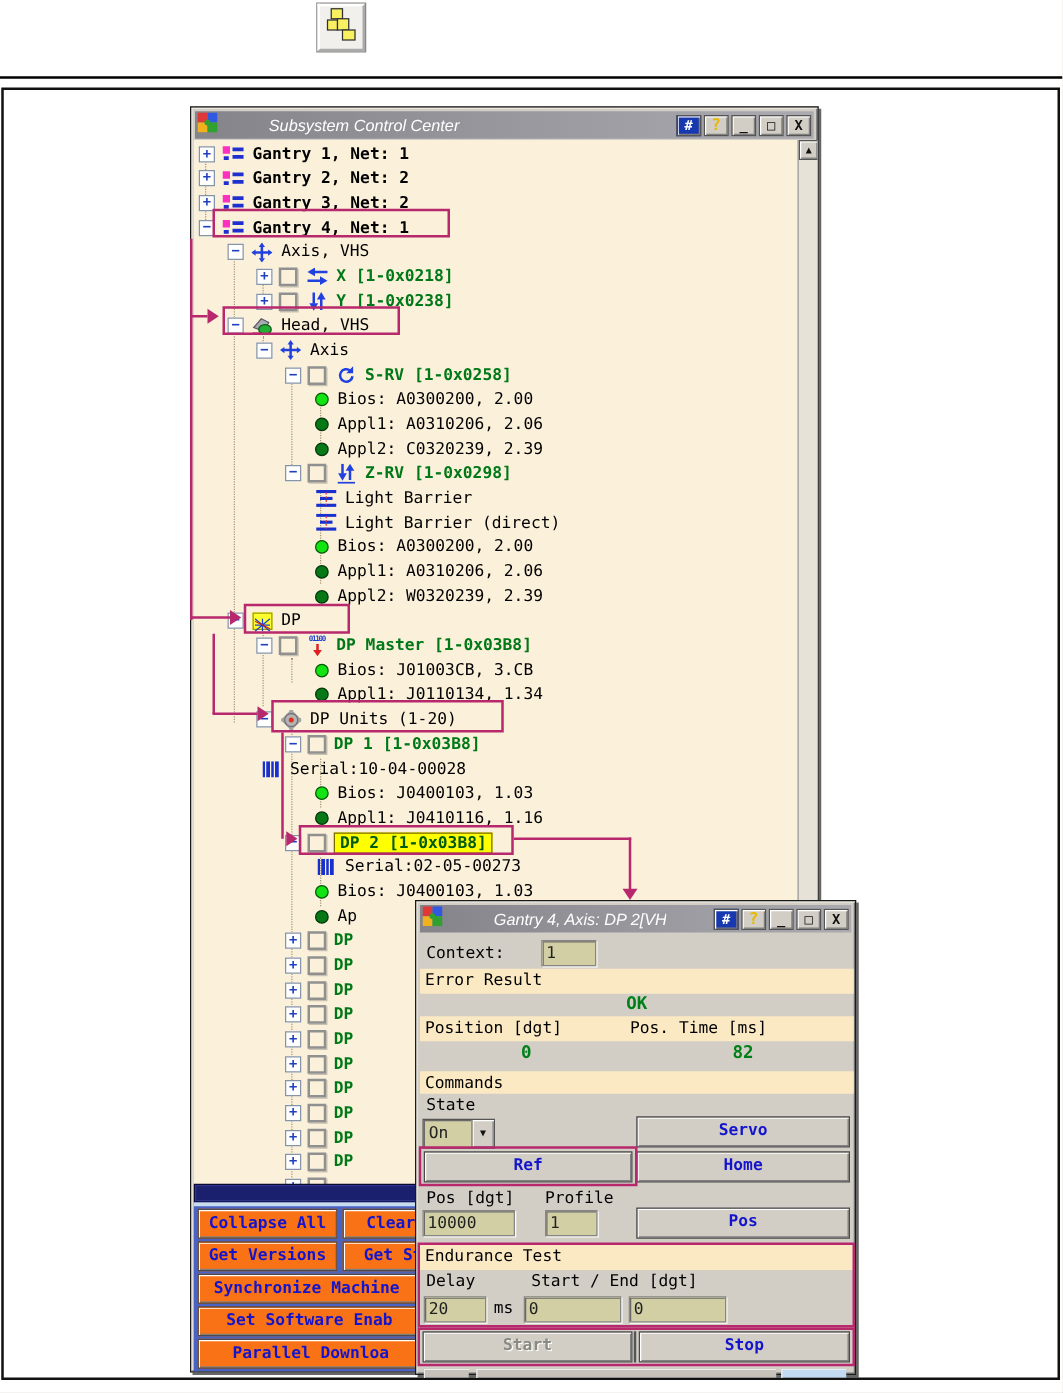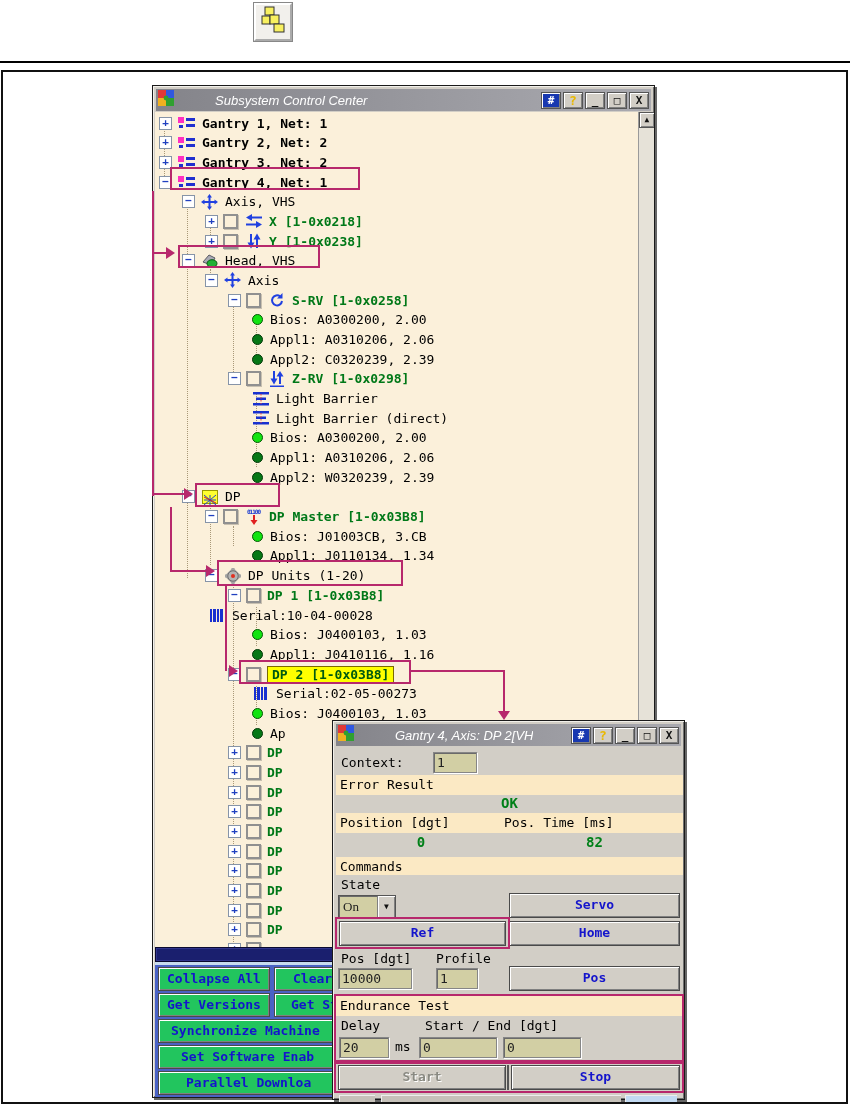--- a/index.html
+++ b/index.html
@@ -51,21 +51,21 @@
   
   #vsb{position:absolute;right:0;top:0;width:16px;height:100%;background:#E6E2D8;border-left:1px solid #9a9a9a;}
   #vsbUp{position:absolute;left:0;top:0;width:16px;height:16px;background:#D2CEC6;border:1px solid #555;
     box-shadow:inset 1px 1px 0 #fff,inset -1px -1px 0 #808080;font-size:8px;text-align:center;line-height:14px;color:#111;}
 
   
   #prog{position:absolute;left:3px;top:862px;width:493px;height:13px;background:#1A1F6E;
     border:1px solid #30348C;box-shadow:0 0 0 1px #0A0A30;}
   #panel{position:absolute;left:2px;top:876px;width:499px;height:135px;background:#4A62C4;}
   #panelStrip{position:absolute;left:0;top:0;width:100%;height:3px;background:#C8DCF0;}
-  .pbtn{position:absolute;height:24px;background:#22c55e;border:1px solid #4a4a4a;
+  .pbtn{position:absolute;height:24px;background:#f97316;border:1px solid #4a4a4a;
     box-shadow:inset 1px 1px 0 #fff,inset -1px -1px 0 #808080;
     font:bold 13px "DejaVu Sans Mono",monospace;color:#1414CC;text-align:center;line-height:22px;white-space:nowrap;overflow:hidden;}
   .pbtn.la{text-align:left;}
 
   
   .ann{position:absolute;border:2px solid #B7286C;background:transparent;z-index:6;}
   .aline{position:absolute;background:#B7286C;z-index:6;}
   .ahr{position:absolute;width:0;height:0;border-top:6px solid transparent;border-bottom:6px solid transparent;
     border-left:9px solid #B7286C;z-index:6;}
   .ahd{position:absolute;width:0;height:0;border-left:6px solid transparent;border-right:6px solid transparent;
@@ -78,21 +78,21 @@
     font-size:13px;line-height:19px;padding-left:4px;}
   .gval{position:absolute;font-weight:bold;color:#008018;font-size:14px;text-align:center;}
   .inp{position:absolute;background:#D2CFA4;border:1px solid #868686;
     box-shadow:inset 1px 1px 0 #6a6a6a,1px 1px 0 #fff;font-size:13px;padding:1px 3px;color:#222;line-height:17px;}
   .dbtn{position:absolute;background:#D2CEC6;border:1px solid #4a4a4a;
     box-shadow:inset 1px 1px 0 #fff,inset -1px -1px 0 #808080;
     font:bold 13px "DejaVu Sans Mono",monospace;color:#1414CC;text-align:center;line-height:22px;}
   .dbtn.dis{color:#8A8A82;text-shadow:1px 1px 0 #fff;}
   #ddWrap{position:absolute;left:5px;top:174px;width:58px;height:24px;border:1px solid #555;
     box-shadow:inset 1px 1px 0 #6a6a6a;background:#D2CFA4;display:flex;}
-  #ddVal{flex:1;font-size:13px;line-height:22px;padding-left:4px;color:#222;font-family:Liberation Serif, serif;}
+  #ddVal{flex:1;font-size:13px;line-height:22px;padding-left:4px;color:#222;}
   #ddArrow{width:18px;background:#D2CEC6;border-left:1px solid #808080;
     box-shadow:inset 1px 1px 0 #fff,inset -1px -1px 0 #808080;font-size:8px;text-align:center;line-height:21px;color:#111;}
   .bstrip{position:absolute;height:7px;background:#C6C2BA;box-shadow:inset 1px 1px 0 #eee;}
   .bstrip.blue{background:#C2DAF2;}
   #ssDivider{position:absolute;left:174px;top:344px;width:2px;height:25px;background:#555;}
 </style>
 </head>
 <body>
 
 <div class="abs" id="cascadeBtn">

